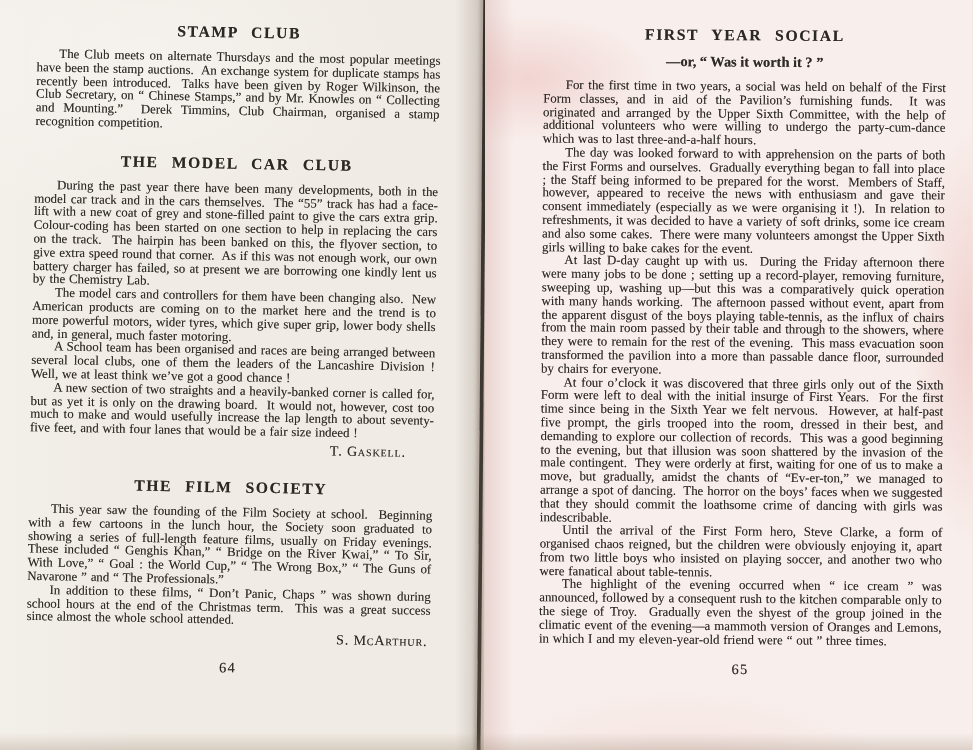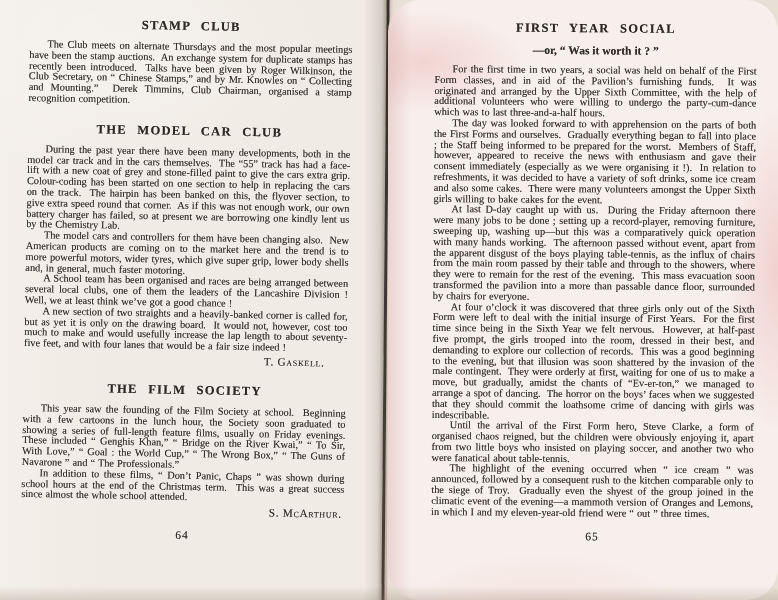--- a/index.html
+++ b/index.html
@@ -35,21 +35,20 @@
   }
   .page.right {
     left: 388px;
     width: 390px;
     background:
       radial-gradient(ellipse 150px 75px at 35px 62px, rgba(225,150,148,0.30), transparent 70%),
       radial-gradient(ellipse 65px 230px at 100% 45%, rgba(228,160,158,0.38), transparent 75%),
       radial-gradient(ellipse 250px 140px at 40% 108%, rgba(230,175,170,0.28), transparent 75%),
       linear-gradient(to right, rgba(195,140,135,0.28), transparent 6%),
       #f8efec;
-    border-radius: 32px;
   }
   .gutter {
     position: absolute;
     left: 384px;
     top: -6px;
     width: 3px;
     height: 612px;
     background: linear-gradient(to bottom, #332f2c, #474039);
     transform: rotate(0.5deg);
     box-shadow: -2px 0 3px rgba(130,110,95,0.5), 2px 0 3px rgba(190,140,135,0.45);

